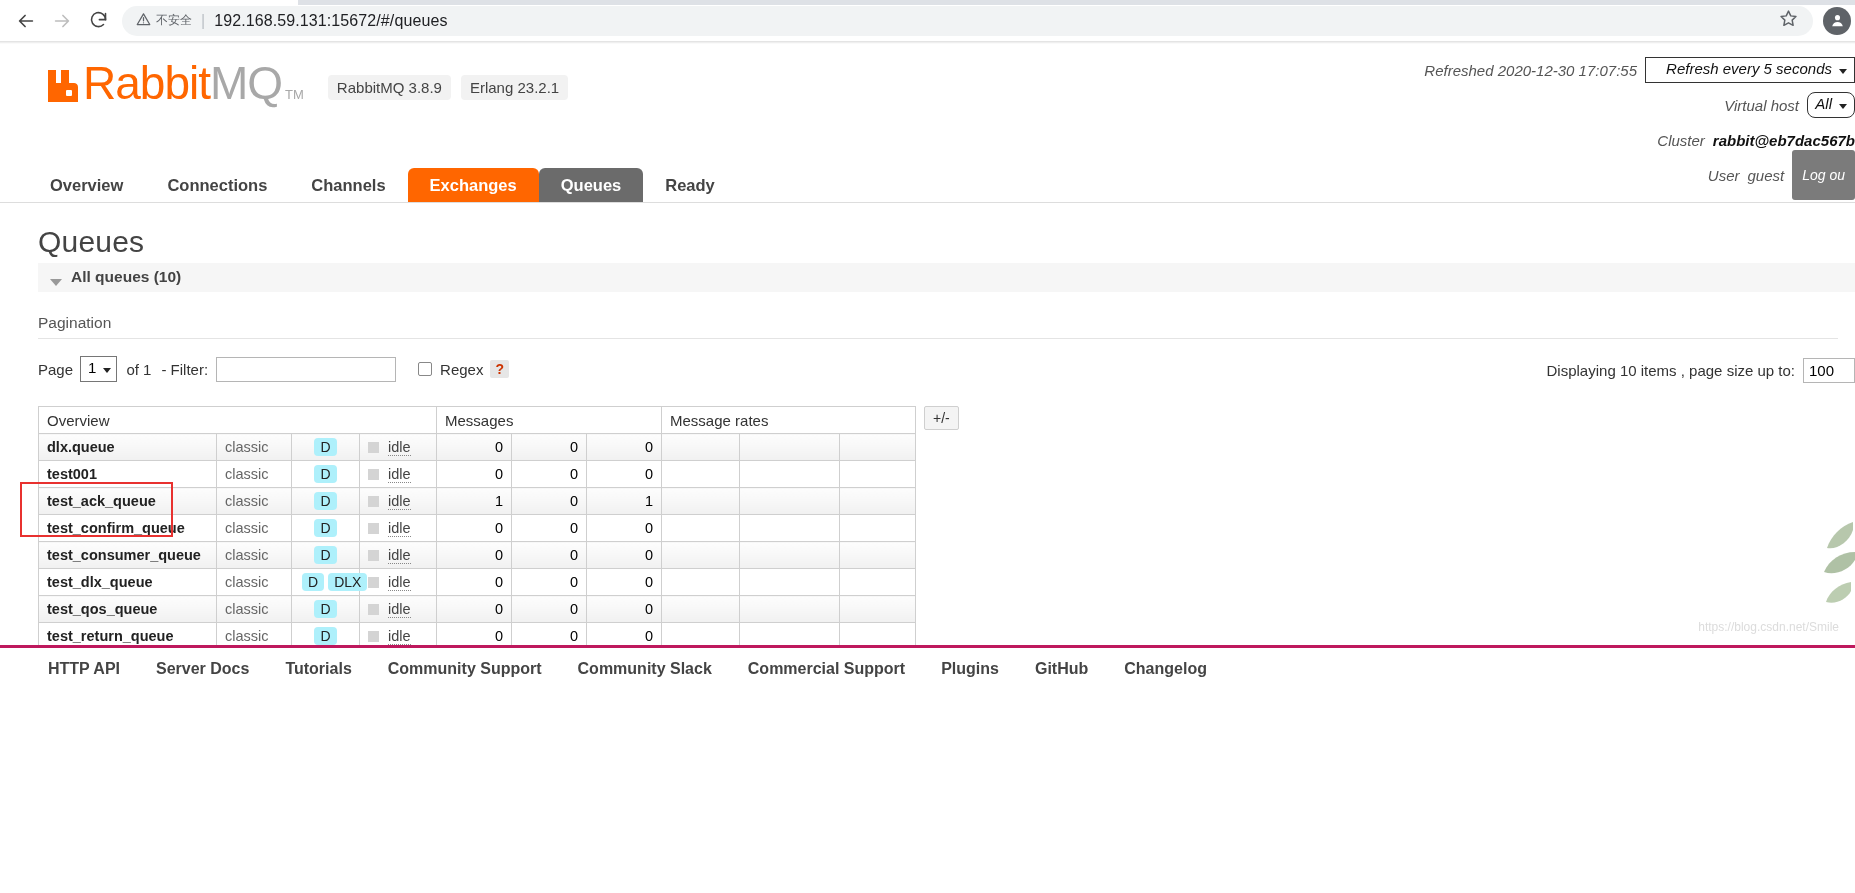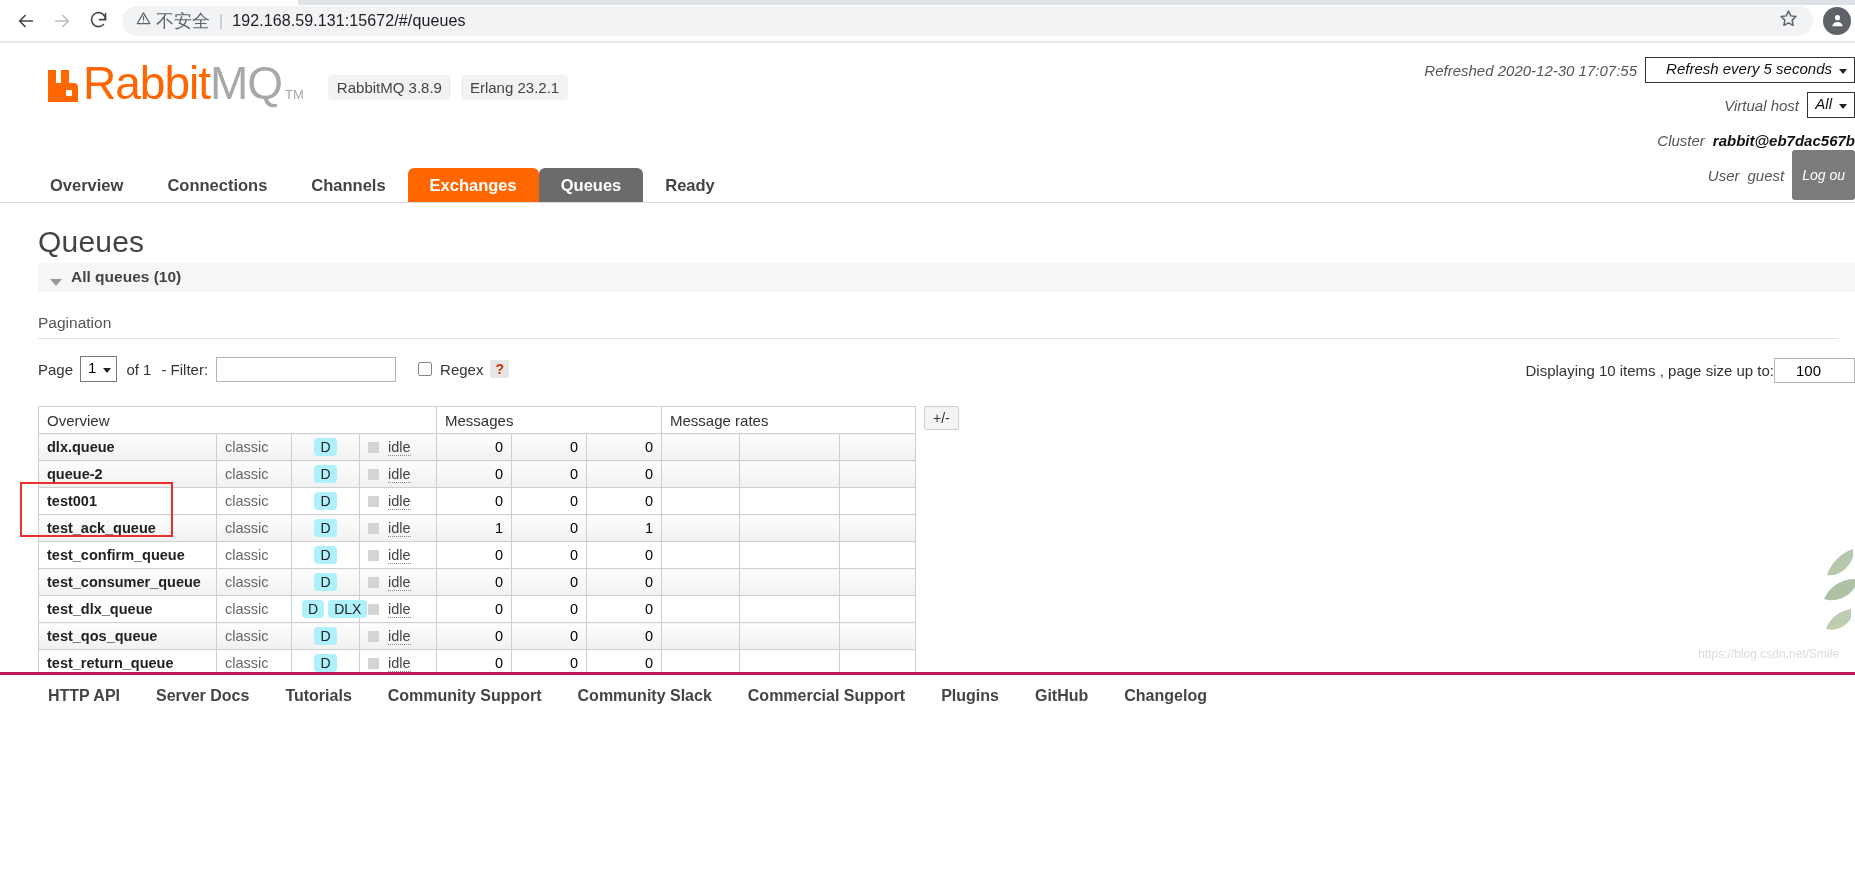--- a/index.html
+++ b/index.html
@@ -30,21 +30,21 @@
   }
   .nav-btn svg { display: block; }
   .omnibox {
     flex: 1; height: 30px; margin: 0 10px 0 6px;
     background: #f1f3f4; border-radius: 16px;
     display: flex; align-items: center; padding: 0 14px;
     font-size: 16px; color: #202124;
   }
   .sec-warn {
     display: flex; align-items: center; gap: 5px;
-    color: #5f6368; font-size: 18px; white-space: nowrap; justify-content: center;
+    color: #5f6368; font-size: 12px; white-space: nowrap; justify-content: center;
   }
   .sec-divider { color: #bdc1c6; margin: 0 9px; font-weight: 300; }
   .url-text { color: #202124; font-size: 16px; letter-spacing: .1px; }
   .omni-right { display:flex; align-items:center; gap: 4px; margin-left:auto; }
   .star-icon { color:#5f6368; }
   .avatar-circle {
     width: 28px; height: 28px; border-radius: 50%;
     background: #5f6368; margin-right: 4px;
     display:flex; align-items:center; justify-content:center;
   }
@@ -98,21 +98,21 @@
     font-size: 15px; font-family: "Liberation Sans", sans-serif;
     padding: 3px 22px 3px 6px; height: 26px;
     position: relative; white-space: nowrap;
   }
   .sel::after {
     content: ""; position: absolute; right: 7px; top: 11px;
     border-left: 4px solid transparent; border-right: 4px solid transparent;
     border-top: 5px solid #222;
   }
   .sel-refresh { min-width: 210px; }
-  .sel-vhost { min-width: 48px; }
+  .sel-vhost { min-width: 48px; border-radius: 8px; }
   .cluster-name { font-weight: bold; color: #111; }
   .logout-btn {
     background: #7b7b7b; color: #fff; border: none;
     padding: 18px 10px; font-size: 14px; border-radius: 3px;
     white-space: nowrap;
   }
 
   
   .nav-tabs {
     display: flex; padding-left: 28px; gap: 0;
@@ -181,25 +181,25 @@
   }
   .regex-label { margin-left: 8px; }
   .help-q {
     background: #e6e6e6; color: #c30; font-weight: bold;
     padding: 1px 5px; margin-left: 7px; font-size: 14px;
     border-radius: 2px;
   }
   .displaying {
     position: absolute; right: 0px; top: 2px;
     font-size: 15px; color: #333; display: flex;
-    align-items: center; white-space: nowrap;
+    align-items: center; gap: 8px; white-space: nowrap;
   }
   .size-input {
-    border: 1px solid #b5b5b5; height: 25px; width: 81px;
-    padding-left: 21px; font-size: 15px; color: #000;
+    border: 1px solid #b5b5b5; height: 25px; width: 52px;
+    padding-left: 5px; font-size: 15px; color: #000;
     display: flex; align-items: center;
   }
 
   
   .tbl-wrap { margin-top: 24px; position: relative; }
   table.q {
     border-collapse: collapse; font-size: 14.5px;
     table-layout: fixed; width: 877px;
   }
   table.q th, table.q td {
@@ -430,37 +430,20 @@
                   <span class="state-txt">idle</span>
                 </span>
               </td>
               <td class="num">0</td>
               <td class="num">0</td>
               <td class="num">0</td>
               <td></td>
               <td></td>
               <td></td>
             </tr>
-            <tr class="row-odd">
-              <td class="name">queue-2</td>
-              <td class="type">classic</td>
-              <td class="feat"><span class="badge-d">D</span></td>
-              <td>
-                <span class="state-cell">
-                  <span class="state-sq"></span>
-                  <span class="state-txt">idle</span>
-                </span>
-              </td>
-              <td class="num">0</td>
-              <td class="num">0</td>
-              <td class="num">0</td>
-              <td></td>
-              <td></td>
-              <td></td>
-            </tr>
             <tr class="row-even">
               <td class="name">test001</td>
               <td class="type">classic</td>
               <td class="feat"><span class="badge-d">D</span></td>
               <td>
                 <span class="state-cell">
                   <span class="state-sq"></span>
                   <span class="state-txt">idle</span>
                 </span>
               </td>

